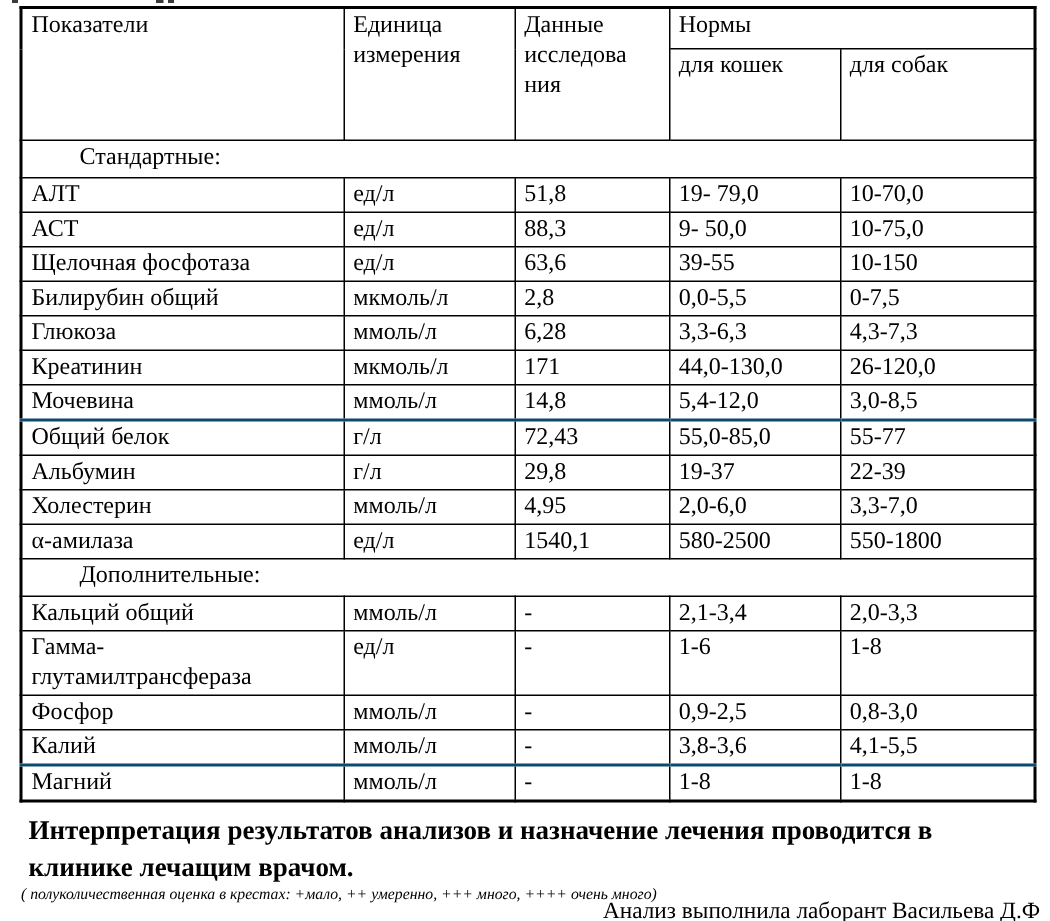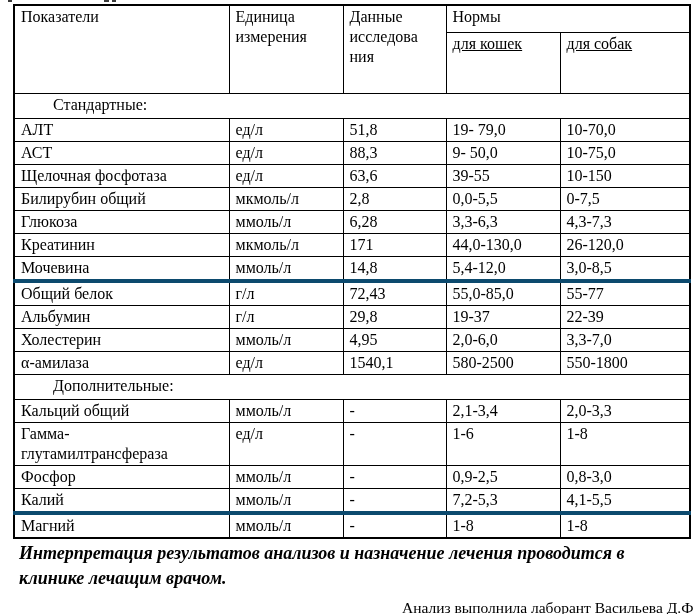--- a/index.html
+++ b/index.html
@@ -41,34 +41,34 @@
   col.w1 { width: 215px; }
   col.w2 { width: 114px; }
   col.w3 { width: 103px; }
   col.w4 { width: 114px; }
   col.w5 { width: 130px; }
 
   th.h-ind   { vertical-align: bottom; text-align: center; }
   th.h-unit  { vertical-align: top; text-align: center; }
   th.h-data  { vertical-align: top; text-align: center; margin-left: 45px; }
   th.h-norms { text-align: center; height: 24px; vertical-align: middle; }
-  th.h-cats, th.h-dogs { vertical-align: top; text-align: center; height: 58px; padding-top: 3px; text-decoration: underline; }
+  th.h-cats, th.h-dogs { vertical-align: top; text-align: center; height: 58px; padding-top: 3px; }
 
   tr.data-row { height: 22px; }
   tr.section-row td { border-left: 1px solid #000; border-right: 1px solid #000; height: 22px; padding-left: 38px; }
-  tr.thick-bottom td { border-bottom: 4px solid #0c4a6e; }
+  tr.thick-bottom td { border-bottom: 2px solid #0c4a6e; }
 
   .note {
     position: absolute; left: 14px; top: 517px;
     font-size: 17px; line-height: 22px;
   }
   .note b { font-weight: bold; }
   .interp {
     position: absolute; left: 14px; top: 541px; width: 674px;
-    font-size: 18px; font-weight: bold; font-style: italic;
+    font-size: 18px; font-weight: bold; 
     line-height: 25px; padding-left: 5px; box-sizing: border-box;
   }
   .semi {
     position: absolute; left: 14px; top: 591px;
     font-size: 10.5px; font-style: italic; line-height: 12px;
   }
   .performer {
     position: absolute; left: 402px; top: 598px;
     font-size: 15.5px; line-height: 19px; white-space: nowrap;
   }
@@ -210,32 +210,33 @@
           <td>Фосфор</td>
           <td>ммоль/л</td>
           <td>-</td>
           <td>0,9-2,5</td>
           <td>0,8-3,0</td>
         </tr>
         <tr class="thick-bottom data-row">
           <td>Калий</td>
           <td>ммоль/л</td>
           <td>-</td>
-          <td>7,2-5,3</td>
+          <td>3,8-3,6</td>
           <td>4,1-5,5</td>
         </tr>
         <tr class=" data-row">
           <td>Магний</td>
           <td>ммоль/л</td>
           <td>-</td>
           <td>1-8</td>
           <td>1-8</td>
         </tr>
       </tbody>
   </table>
 
 
   <div class="interp"> Интерпретация результатов анализов и назначение лечения проводится в клинике лечащим врачом.</div>
 
+  <div class="semi">( полуколичественная оценка в крестах: +мало, ++ умеренно, +++ много, ++++ очень  много)</div>
 
   <div class="performer">Анализ выполнила лаборант Васильева Д.Ф</div>
 
 </div>
 
 </body></html>

